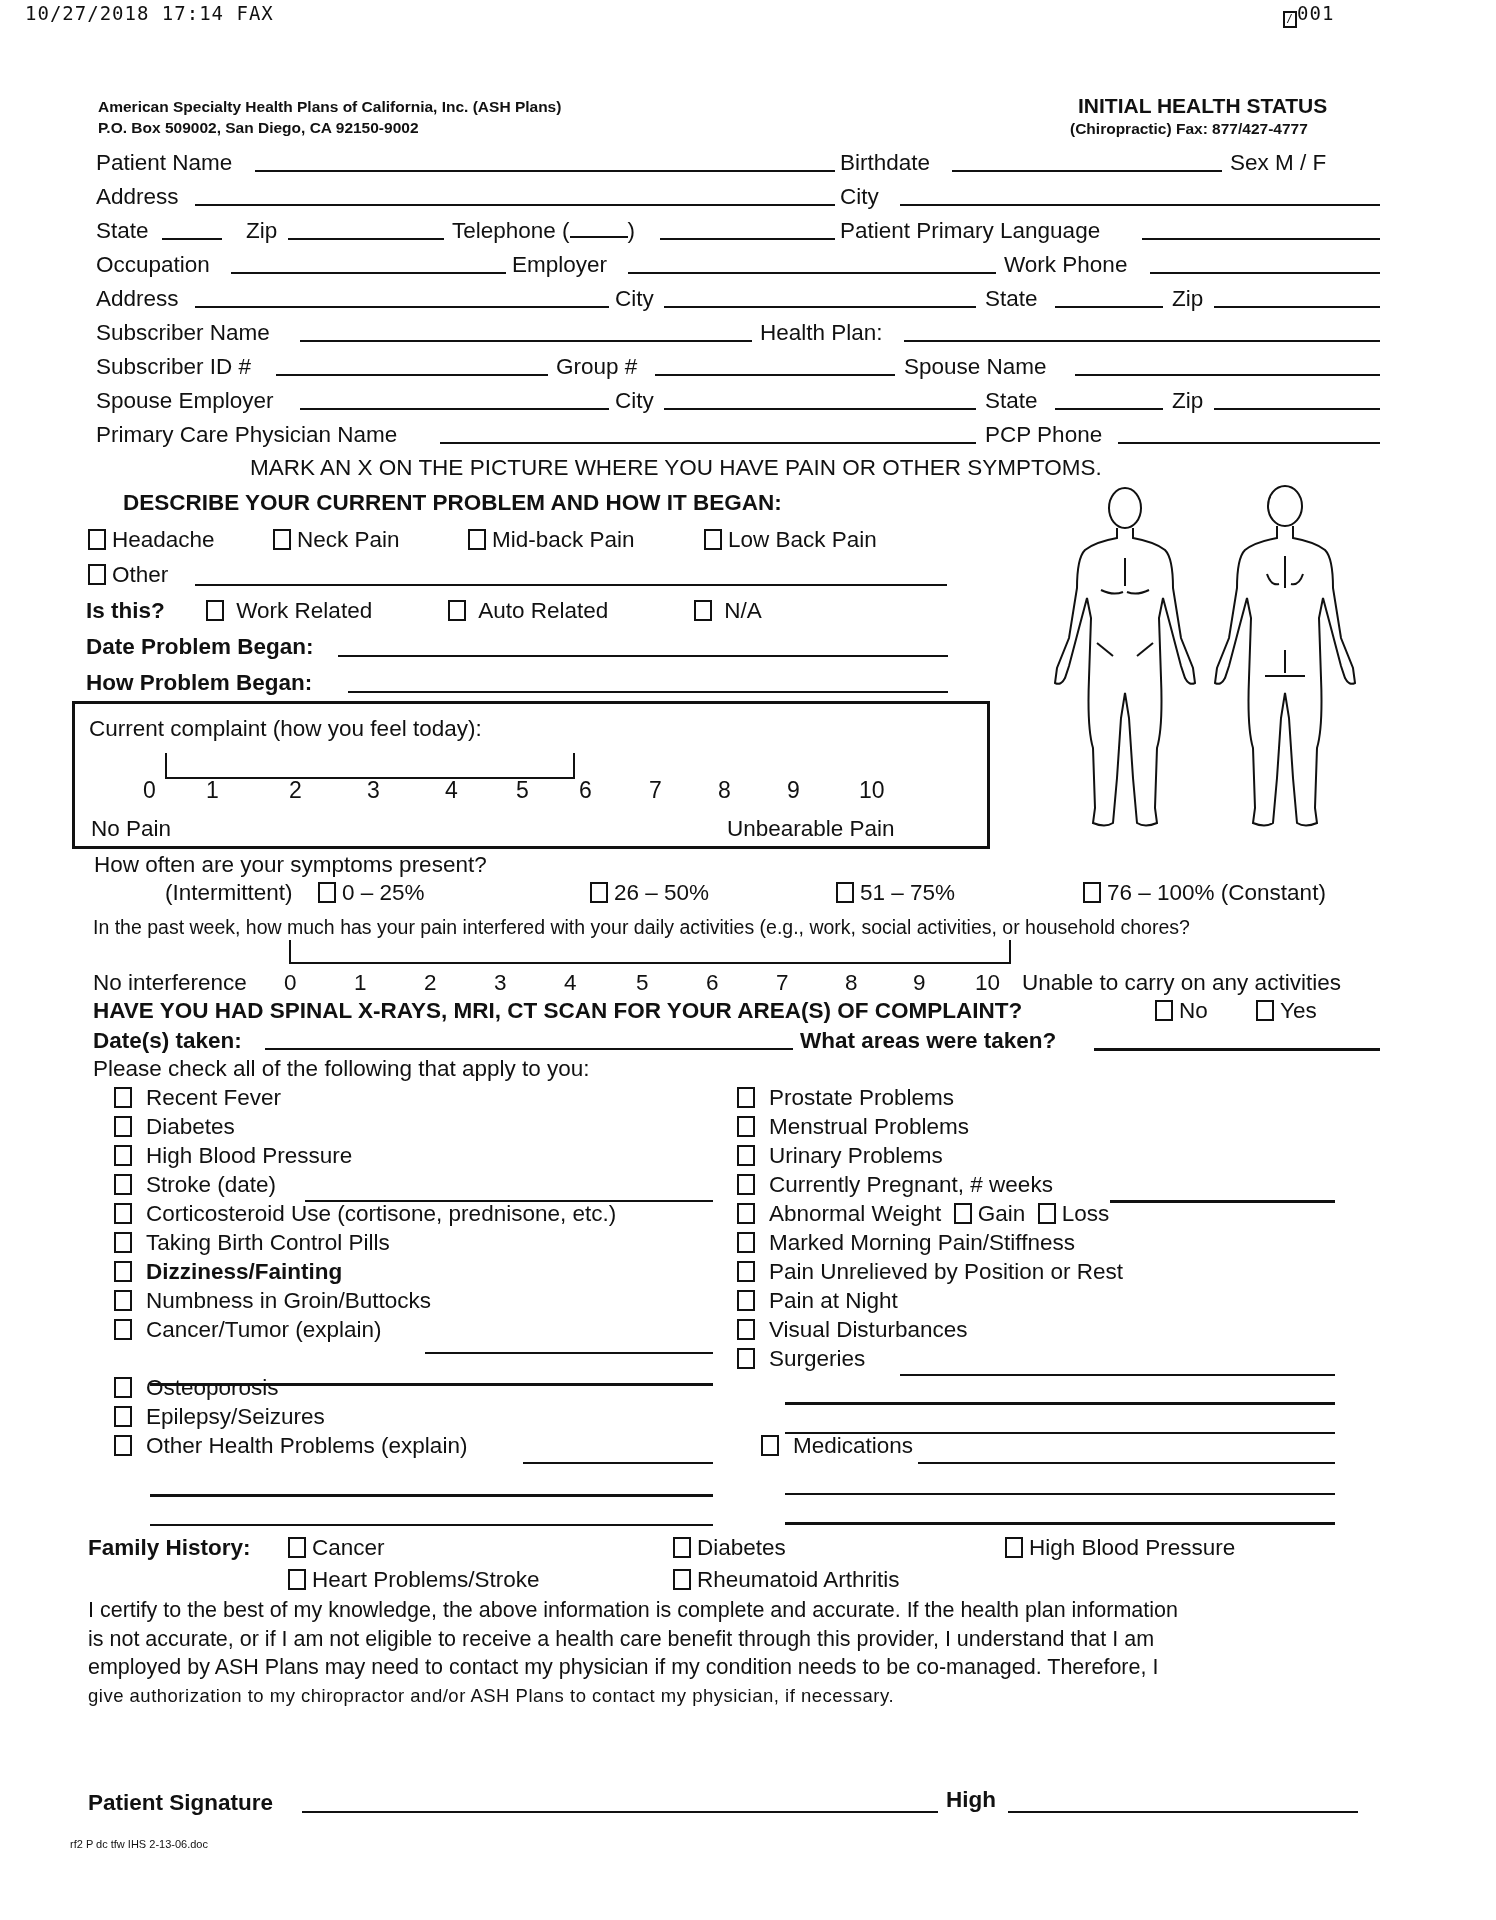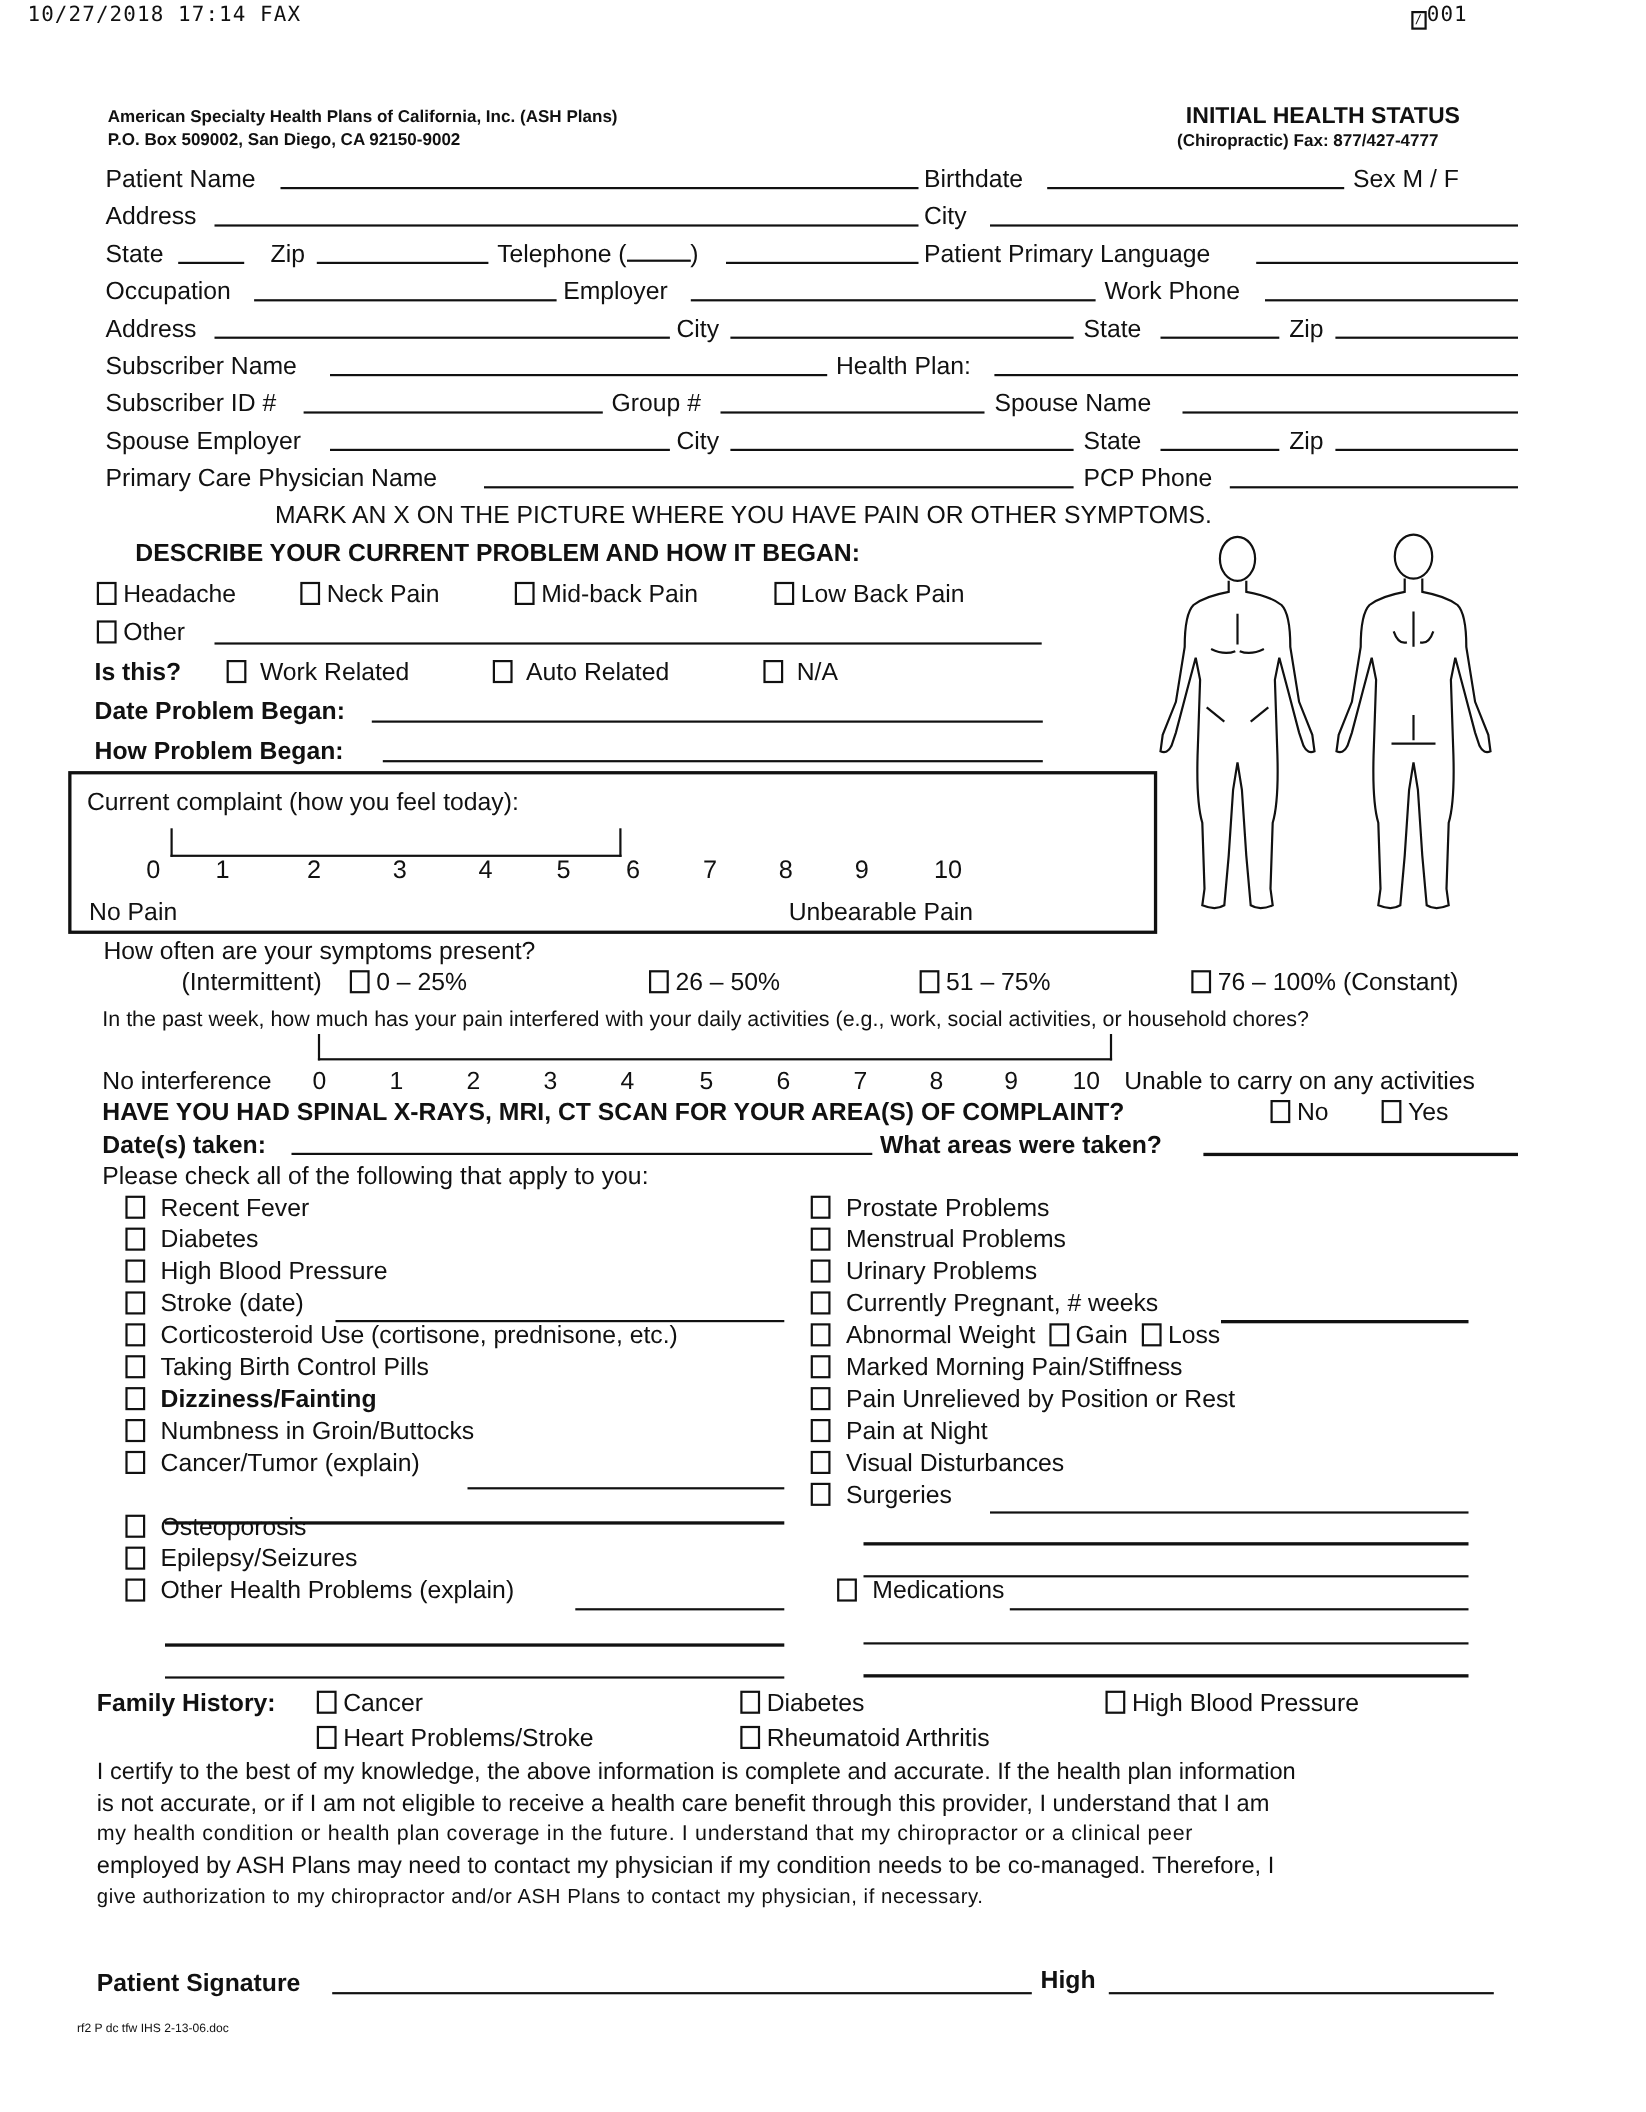--- a/index.html
+++ b/index.html
@@ -105,21 +105,21 @@
 <div class="abs b t22" style="left:86px;top:598px;">Is this?</div>
 <div class="abs t22" style="left:206px;top:598px;"><span class="cb"></span>&nbsp;<span>Work Related</span></div>
 <div class="abs t22" style="left:448px;top:598px;"><span class="cb"></span>&nbsp;<span>Auto Related</span></div>
 <div class="abs t22" style="left:694px;top:598px;"><span class="cb"></span>&nbsp;<span>N/A</span></div>
 
 <div class="abs b t22" style="left:86px;top:634px;">Date Problem Began:</div>
 <div class="line" style="left:338px;top:655px;width:610px;"></div>
 <div class="abs b t22" style="left:86px;top:670px;">How Problem Began:</div>
 <div class="line" style="left:348px;top:691px;width:600px;"></div>
 
-<div class="box" style="left:62px;top:701px;width:990px;height:148px;">
+<div class="box" style="left:72px;top:701px;width:918px;height:148px;">
   <div class="abs t22" style="left:14px;top:12px;">Current complaint (how you feel today):</div>
   <div style="position:absolute;left:90px;top:49px;width:406px;height:24px;border:2px solid #111;border-top:none;"></div>
 
   <div class="abs t22" style="left:16px;top:112px;">No Pain</div>
   <div class="abs t22" style="left:652px;top:112px;">Unbearable Pain</div>
 <div id="pain-ticks" style="position: absolute; left: 0px; top: 0px;">
       <div class="scale-num" style="left: 68px; top: 73px; position: absolute;">0</div>
       <div class="scale-num" style="left: 131px; top: 73px; position: absolute;">1</div>
       <div class="scale-num" style="left: 214px; top: 73px; position: absolute;">2</div>
       <div class="scale-num" style="left: 292px; top: 73px; position: absolute;">3</div>
@@ -234,21 +234,20 @@
 <div class="abs b t22" style="left:88px;top:1535px;">Family History:</div>
 <div class="abs t22" style="left:288px;top:1535px;"><span class="cb"></span><span>Cancer</span></div>
 <div class="abs t22" style="left:673px;top:1535px;"><span class="cb"></span><span>Diabetes</span></div>
 <div class="abs t22" style="left:1005px;top:1535px;"><span class="cb"></span><span>High Blood Pressure</span></div>
 <div class="abs t22" style="left:288px;top:1567px;"><span class="cb"></span><span>Heart Problems/Stroke</span></div>
 <div class="abs t22" style="left:673px;top:1567px;"><span class="cb"></span><span>Rheumatoid Arthritis</span></div>
 
 <div class="abs" style="left:88px;top:1596px;font-size:21.5px;line-height:28.5px;">
   <div>I certify to the best of my knowledge, the above information is complete and accurate.  If the health plan information</div>
   <div>is not accurate, or if I am not eligible to receive a health care benefit through this provider, I understand that I am</div>
-  <div style="font-size:19.5px;letter-spacing:0.6px;">my health condition or health plan coverage in the future.  I understand that my chiropractor or a clinical peer</div>
   <div>employed by ASH Plans may need to contact my physician if my condition needs to be co-managed.  Therefore, I</div>
   <div style="font-size:18.5px;letter-spacing:0.5px;">give authorization to my chiropractor and/or ASH Plans to contact my physician, if necessary.</div>
 </div>
 
 <div class="abs b t22" style="left:88px;top:1790px;">Patient Signature</div>
 <div class="line" style="left:302px;top:1811px;width:636px;"></div>
 <div class="abs b t22" style="left:946px;top:1787px;">High</div>
 <div class="line" style="left:1008px;top:1811px;width:350px;"></div>
 
 <div class="abs" style="left:70px;top:1838px;font-size:11px;">rf2 P dc tfw IHS 2-13-06.doc</div>

